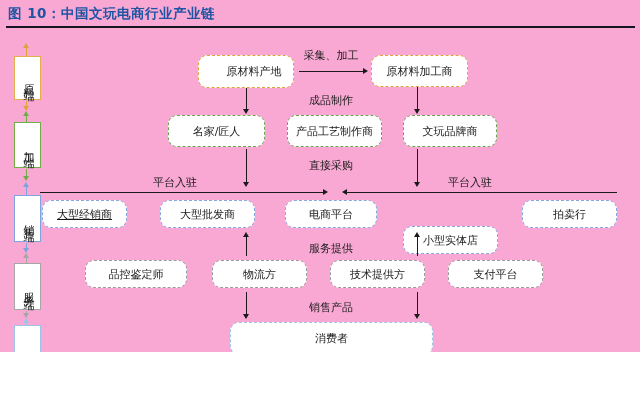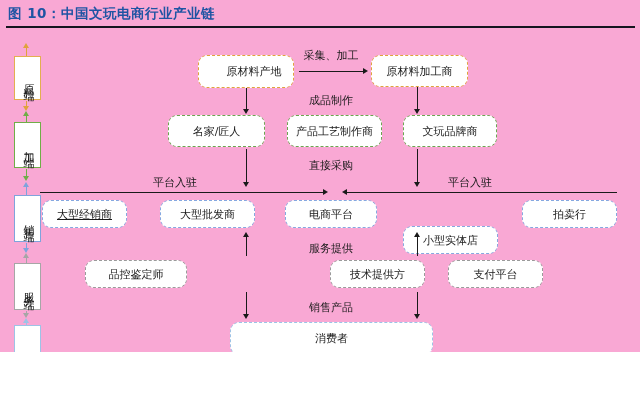--- a/index.html
+++ b/index.html
@@ -95,20 +95,21 @@
   <div class="fbox blue" style="left:160px;top:200px;width:95px;height:28px;">大型批发商</div>
   <div class="fbox blue" style="left:285px;top:200px;width:92px;height:28px;">电商平台</div>
   <div class="fbox blue" style="left:403px;top:200px;width:95px;height:28px;margin-top:26px;">小型实体店</div>
   <div class="fbox blue" style="left:522px;top:200px;width:95px;height:28px;">拍卖行</div>
 
   <div class="arr up" style="left:243px;top:232px;height:24px;"></div>
   <div class="arr up" style="left:414px;top:232px;height:24px;"></div>
   <div class="lbl" style="left:299px;top:241px;width:64px;">服务提供</div>
 
   <div class="fbox gray" style="left:85px;top:260px;width:102px;height:28px;">品控鉴定师</div>
+  <div class="fbox gray" style="left:212px;top:260px;width:95px;height:28px;">物流方</div>
   <div class="fbox gray" style="left:330px;top:260px;width:95px;height:28px;">技术提供方</div>
   <div class="fbox gray" style="left:448px;top:260px;width:95px;height:28px;">支付平台</div>
 
   <div class="arr down" style="left:243px;top:292px;height:27px;"></div>
   <div class="arr down" style="left:414px;top:292px;height:27px;"></div>
   <div class="lbl" style="left:299px;top:300px;width:64px;">销售产品</div>
 
   <div class="fbox lblue" style="left:230px;top:322px;width:203px;height:33px;">消费者</div>
 
   <div class="rule bottom"></div>

